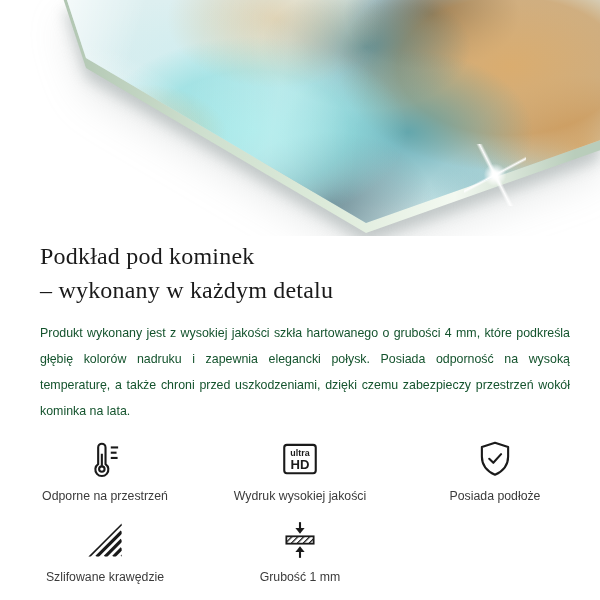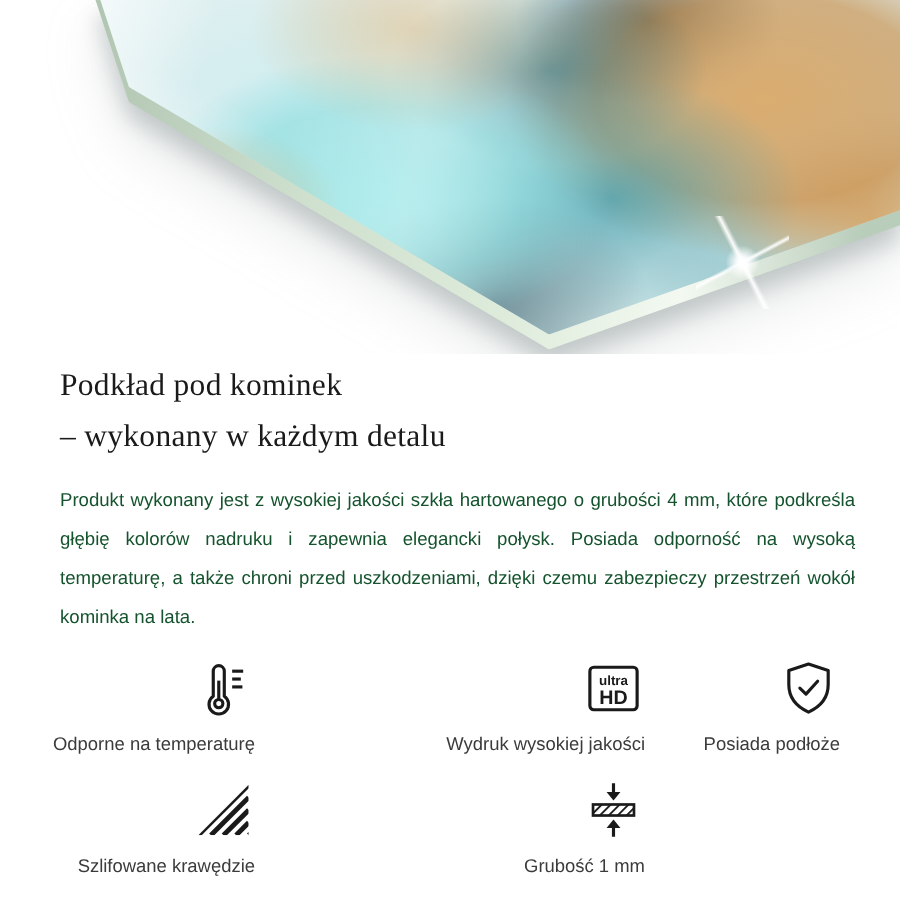--- a/index.html
+++ b/index.html
@@ -47,35 +47,35 @@
     background:
       radial-gradient(circle at 50% 50%, rgba(255,255,255,1) 0 5%, rgba(255,255,255,.85) 10%, rgba(255,255,255,0) 26%),
       linear-gradient(63deg,  rgba(255,255,255,0) 46.5%, rgba(255,255,255,.95) 50%, rgba(255,255,255,0) 53.5%),
       linear-gradient(-28deg, rgba(255,255,255,0) 47.5%, rgba(255,255,255,.95) 50%, rgba(255,255,255,0) 52.5%);
   }
 
   
   h1 {
     margin:0 40px 0 40px; padding-top:3px;
     font-family:"Liberation Serif", serif;
-    font-weight:400; font-size:21px; line-height:34px;
+    font-weight:400; font-size:24px; line-height:34px;
     color:#1a1a1a; letter-spacing:.2px;
   }
   .desc {
     margin:13px 30px 0 40px; width:530px;
     font-size:12.4px; line-height:26px;
     text-align:justify; color:#14532d;
   }
 
   
   .features {
     margin:14px 40px 0 40px;
     display:grid; grid-template-columns:130px 260px 130px; row-gap:16px;
   }
-  .feature { display:flex; flex-direction:column; align-items:flex-end; }
+  .feature { display:flex; flex-direction:column; align-items:center; }
   .feature svg { width:42px; height:42px; display:block; }
   .feature .lbl {
     margin-top:9px; font-size:12.3px; color:#3b3b3b; white-space:nowrap; text-align:center;
   }
   .ico { stroke:#1a1a1a; fill:none; stroke-width:2; }
   .ico-text { fill:#1a1a1a; stroke:none; font-family:"Liberation Sans", sans-serif; }
 </style>
 </head>
 <body>
 
@@ -98,21 +98,21 @@
 
   <div class="feature">
     <svg viewBox="0 0 40 40">
       <path class="ico" d="M13.5 24.9 a6.2 6.2 0 1 0 7 0 V9 a3.5 3.5 0 0 0 -7 0 Z" stroke-linejoin="round"></path>
       <circle class="ico" cx="17" cy="29.6" r="2.6"></circle>
       <line class="ico" x1="17" y1="15" x2="17" y2="26.6"></line>
       <line class="ico" x1="25.5" y1="9" x2="32.5" y2="9"></line>
       <line class="ico" x1="25.5" y1="14" x2="31" y2="14"></line>
       <line class="ico" x1="25.5" y1="19" x2="32" y2="19"></line>
     </svg>
-    <span class="lbl">Odporne na temperaturę</span>
+    <span class="lbl">Odporne na przestrzeń</span>
   </div>
 
   <div class="feature">
     <svg viewBox="0 0 40 40">
       <rect class="ico" x="5" y="6.5" width="30" height="27" rx="2.5" stroke-width="2.2"></rect>
       <text class="ico-text" x="20" y="17.5" font-size="8.5" font-weight="700" text-anchor="middle">ultra</text>
       <text class="ico-text" x="20" y="30" font-size="12.5" font-weight="800" text-anchor="middle">HD</text>
     </svg>
     <span class="lbl">Wydruk wysokiej jakości</span>
   </div>

